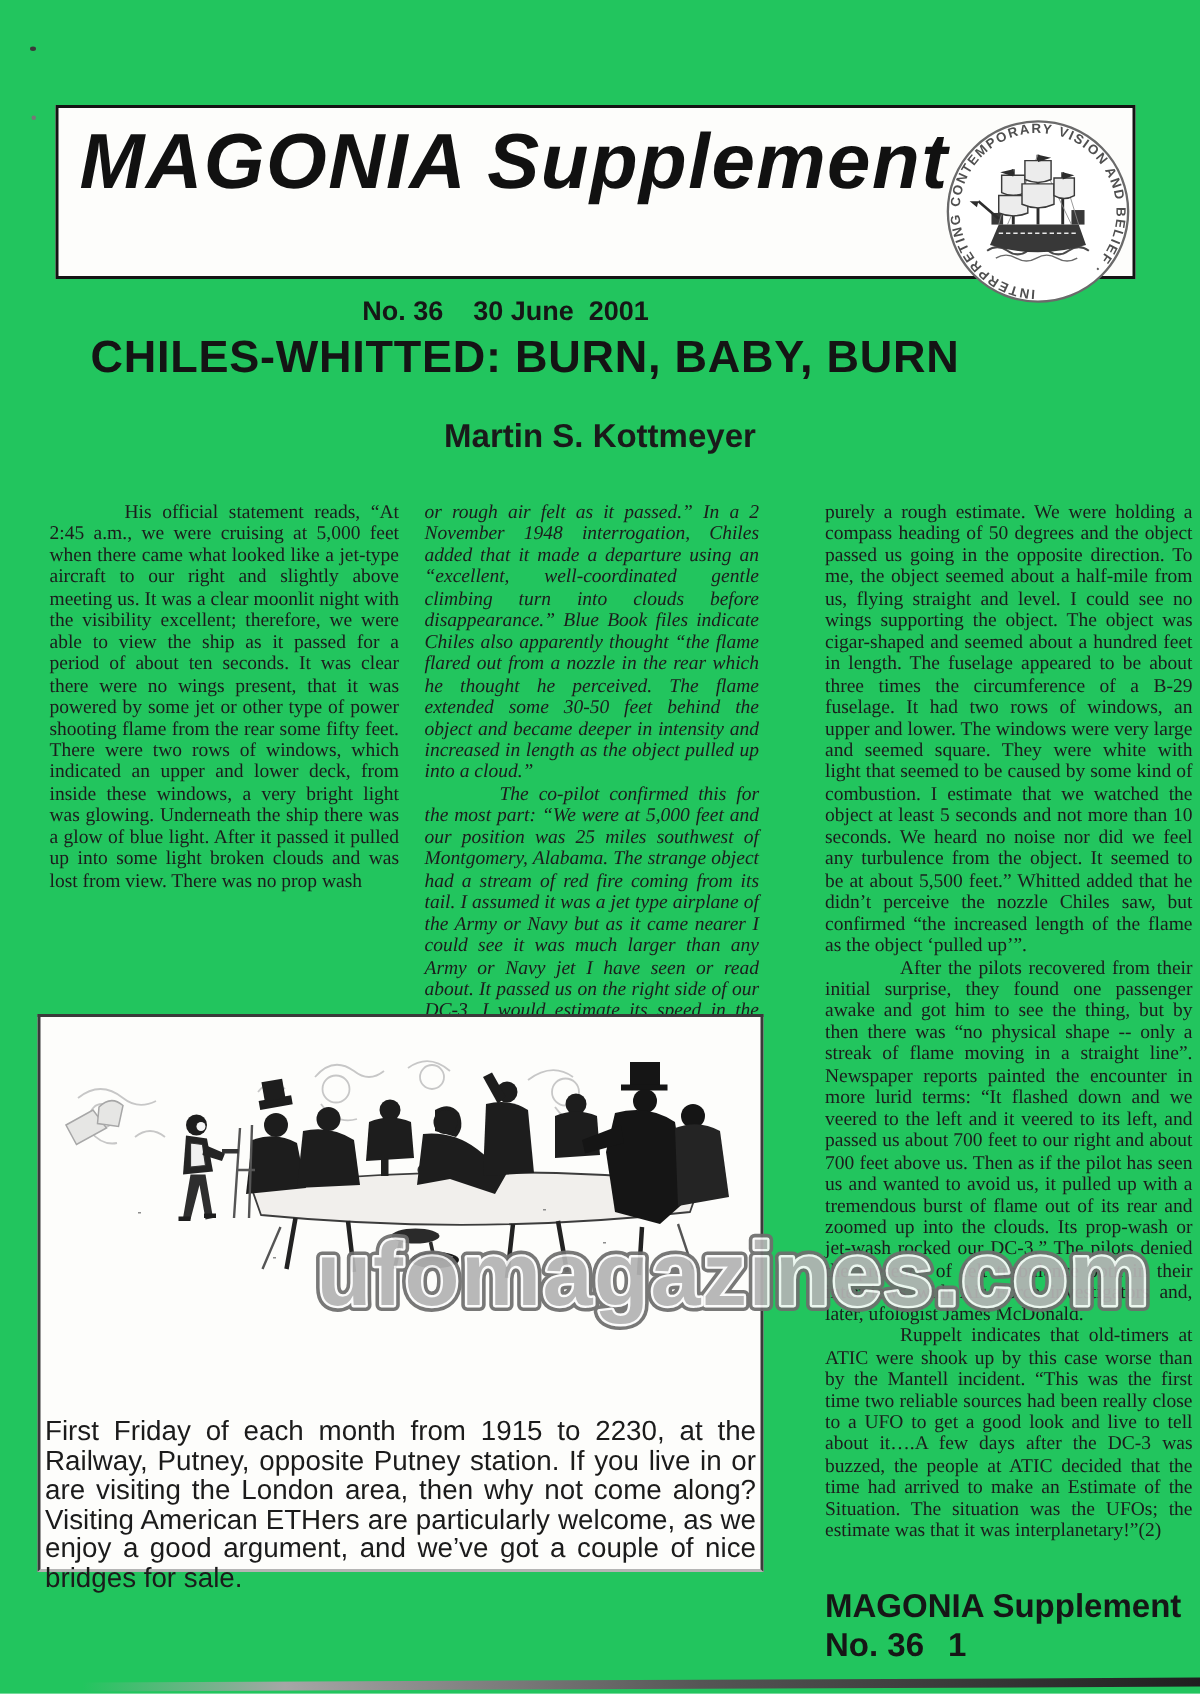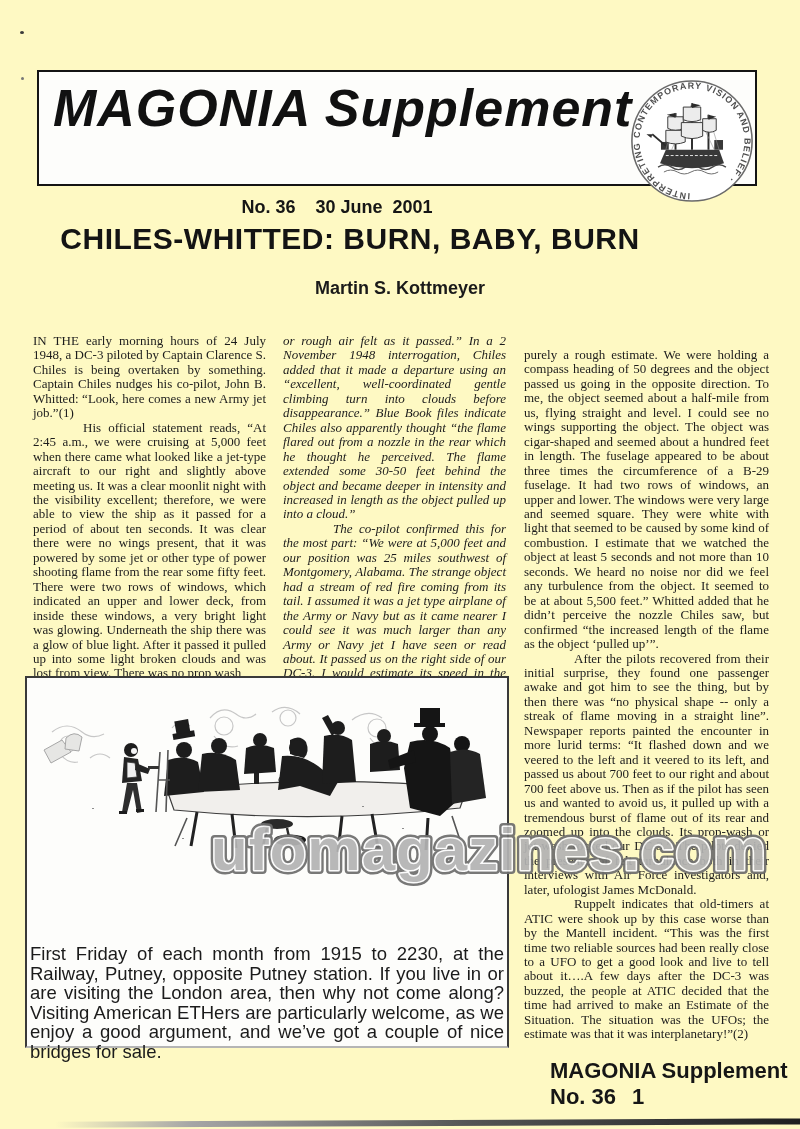--- a/index.html
+++ b/index.html
@@ -1,18 +1,18 @@
 <!DOCTYPE html>
 <html><head>
 <meta charset="utf-8">
 <style>
   html,body{margin:0;padding:0;}
   .page{
     position:relative; width:800px; height:1129px; overflow:hidden;
-    background:#fef9c3;
+    background:#22c55e;
     font-family:"Liberation Serif", serif;
     color:#1c1c1c;
   }
   .speck{position:absolute;background:#3a3a3a;border-radius:50%;}
   .speck.s1{left:20px;top:31px;width:4px;height:3px;}
   .speck.s2{left:21px;top:77px;width:3px;height:3px;background:#777;}
 
   
   .masthead-box{
     position:absolute; left:37px; top:70px; width:716px; height:112px;
@@ -33,31 +33,31 @@
   .seal svg{display:block;}
 
   
   .article-title{
     position:absolute; left:0; top:222px; width:640px; margin:0; text-align:center;
     font-family:"Liberation Sans", sans-serif; font-weight:bold; font-size:30px;
     letter-spacing:.5px; color:#141414;padding-left:30px;
   }
   .article-author{
     position:absolute; left:0; top:278px; width:800px; text-align:center;
-    font-family:"Liberation Sans", sans-serif; font-weight:bold; font-size:18px;
+    font-family:"Liberation Sans", sans-serif; font-weight:bold; font-size:22px;
     color:#1a1a1a;
   }
 
   
   .col{position:absolute; top:334px; font-size:13px; line-height:14.45px; text-align:justify;}
   .col p{margin:0;}
   .col p.ind{text-indent:50px;}
   .c1{left:33px;  width:233px;}
   .c2{left:283px; width:223px;font-style:italic;}
-  .c3{left:524px; width:245px;margin-top:14px;}
+  .c3{left:550px; width:245px;}
 
   
   .meet-box{
     position:absolute; left:25px; top:676px; width:484px; height:372px;
     border:2px solid #3a3a3a; border-bottom-color:#b5b5b5; background:#fdfdfb;
     box-sizing:border-box;
   }
   .engraving{position:absolute; left:5px; top:10px; width:470px; height:170px;}
   .meet-heading{
     position:absolute; left:4px; top:184px; margin:0;
@@ -133,21 +133,20 @@
           <path d="M48,36 l-9,2 l9,3 z M65,26 l9,2 l-9,3 z M82,38 l8,2 l-8,3 z M24,58 l-6,0 l5,4 z" fill="#2c2c2c"></path>
         </g>
       </svg>
     </div>
   </header>
 
   <h2 class="article-title">CHILES-WHITTED: BURN, BABY, BURN</h2>
   <div class="article-author">Martin S. Kottmeyer</div>
 
   <div class="col c1">
-    <p>IN THE early morning hours of 24 July 1948, a DC-3 piloted by Captain Clarence S. Chiles is being overtaken by something. Captain Chiles nudges his co-pilot, John B. Whitted: “Look, here comes a new Army jet job.”(1)</p>
     <p class="ind">His official statement reads, “At 2:45 a.m., we were cruising at 5,000 feet when there came what looked like a jet-type aircraft to our right and slightly above meeting us. It was a clear moonlit night with the visibility excellent; therefore, we were able to view the ship as it passed for a period of about ten seconds. It was clear there were no wings present, that it was powered by some jet or other type of power shooting flame from the rear some fifty feet. There were two rows of windows, which indicated an upper and lower deck, from inside these windows, a very bright light was glowing. Underneath the ship there was a glow of blue light. After it passed it pulled up into some light broken clouds and was lost from view. There was no prop wash</p>
   </div>
   <div class="col c2">
     <p>or rough air felt as it passed.” In a 2 November 1948 interrogation, Chiles added that it made a departure using an “excellent, well-coordinated gentle climbing turn into clouds before disappearance.” Blue Book files indicate Chiles also apparently thought “the flame flared out from a nozzle in the rear which he thought he perceived. The flame extended some 30-50 feet behind the object and became deeper in intensity and increased in length as the object pulled up into a cloud.”</p>
     <p class="ind">The co-pilot confirmed this for the most part: “We were at 5,000 feet and our position was 25 miles southwest of Montgomery, Alabama. The strange object had a stream of red fire coming from its tail. I assumed it was a jet type airplane of the Army or Navy but as it came nearer I could see it was much larger than any Army or Navy jet I have seen or read about. It passed us on the right side of our DC-3. I would estimate its speed in the neighborhood of 700 mph but this is</p>
   </div>
   <div class="col c3">
     <p>purely a rough estimate. We were holding a compass heading of 50 degrees and the object passed us going in the opposite direction. To me, the object seemed about a half-mile from us, flying straight and level. I could see no wings supporting the object. The object was cigar-shaped and seemed about a hundred feet in length. The fuselage appeared to be about three times the circumference of a B-29 fuselage. It had two rows of windows, an upper and lower. The windows were very large and seemed square. They were white with light that seemed to be caused by some kind of combustion. I estimate that we watched the object at least 5 seconds and not more than 10 seconds. We heard no noise nor did we feel any turbulence from the object. It seemed to be at about 5,500 feet.” Whitted added that he didn’t perceive the nozzle Chiles saw, but confirmed “the increased length of the flame as the object ‘pulled up’”.</p>
     <p class="ind">After the pilots recovered from their initial surprise, they found one passenger awake and got him to see the thing, but by then there was “no physical shape -- only a streak of flame moving in a straight line”. Newspaper reports painted the encounter in more lurid terms: “It flashed down and we veered to the left and it veered to its left, and passed us about 700 feet to our right and about 700 feet above us. Then as if the pilot has seen us and wanted to avoid us, it pulled up with a tremendous burst of flame out of its rear and zoomed up into the clouds. Its prop-wash or jet-wash rocked our DC-3.” The pilots denied the presence of felt turbulence both in their interviews with Air Force investigators and, later, ufologist James McDonald.</p>
     <p class="ind">Ruppelt indicates that old-timers at ATIC were shook up by this case worse than by the Mantell incident. “This was the first time two reliable sources had been really close to a UFO to get a good look and live to tell about it….A few days after the DC-3 was buzzed, the people at ATIC decided that the time had arrived to make an Estimate of the Situation. The situation was the UFOs; the estimate was that it was interplanetary!”(2)</p>

